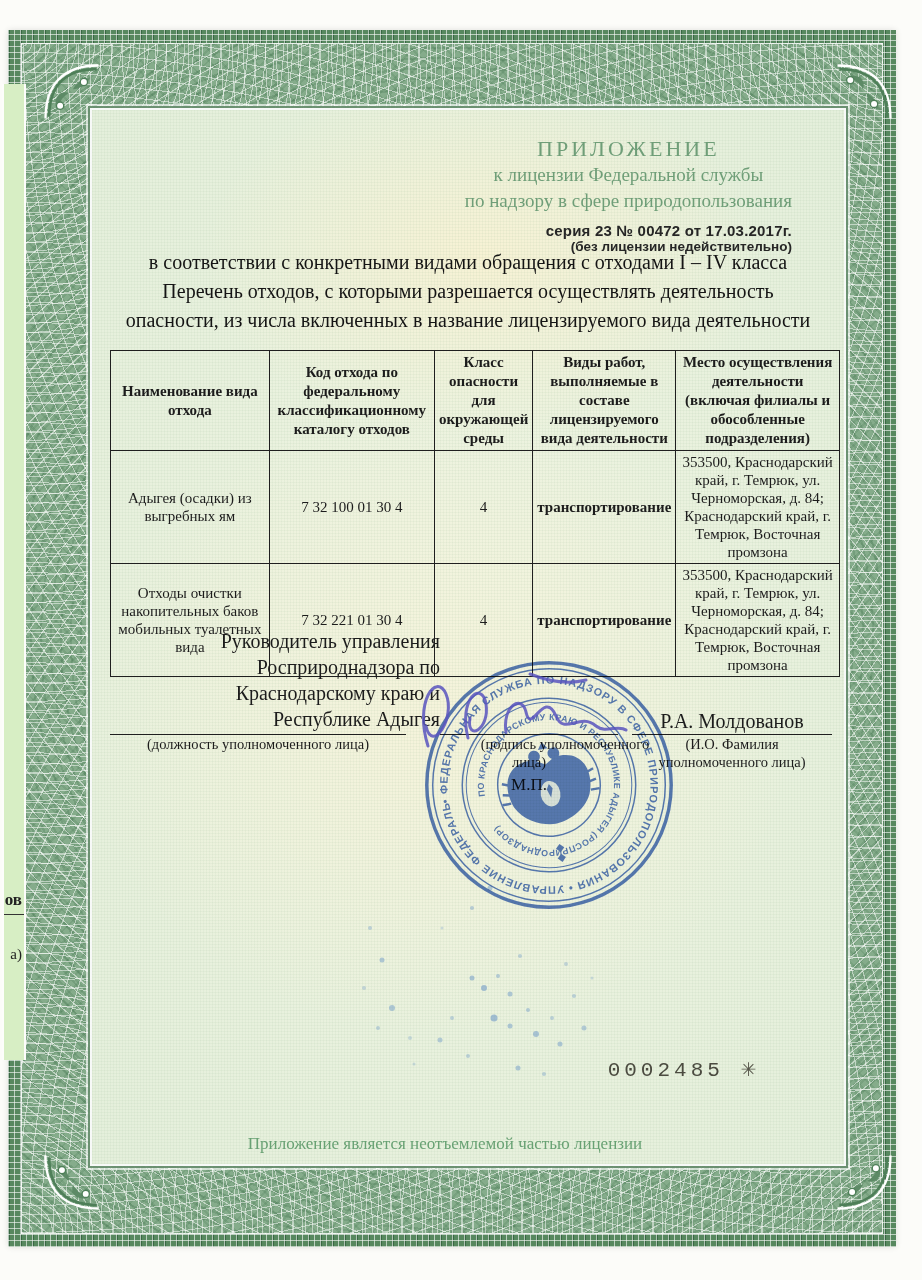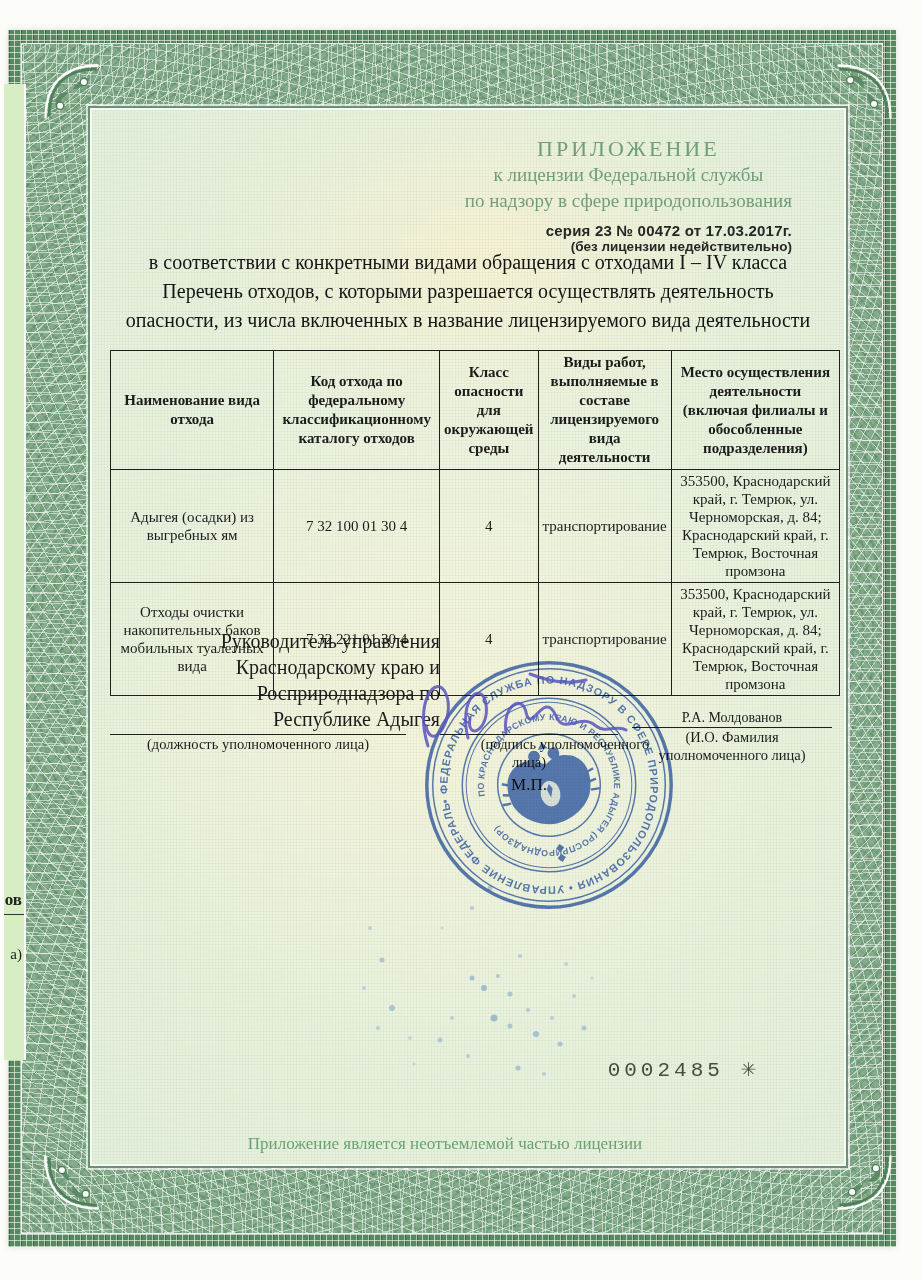--- a/index.html
+++ b/index.html
@@ -54,29 +54,29 @@
 
   
   .intro { position:absolute; left:0; right:0; top:138px; text-align:center; font-size:20px; line-height:29px; color:#141414; z-index:3; }
 
   
   table.waste { position:absolute; left:18px; top:240px; width:730px; border-collapse:collapse; z-index:3; }
   table.waste th, table.waste td { border:1.5px solid #1f1f1f; vertical-align:middle; text-align:center; padding:2px 4px; }
   table.waste th { font-size:15px; font-weight:bold; line-height:19px; height:96px; }
   table.waste td { font-size:15px; line-height:18px; height:88px; }
   td.addr { font-size:14.5px; line-height:17px; padding:2px 1px; }
-  td.kind { font-size:15px; padding:2px 0; }
+  td.kind { font-size:15px; padding:2px 0;font-weight:bold; }
 
   
   .sig { position:absolute; left:18px; top:518px; width:730px; display:grid; grid-template-columns:330px 192px 208px; z-index:3; }
   .sig .col { display:flex; flex-direction:column; }
   .sig .post { font-size:20px; line-height:26px;text-align:right; }
   .sig .line { border-bottom:1.6px solid #1f1f1f; }
   .sig .cap { font-size:14.5px; line-height:18px; text-align:center; color:#1c1c1c; }
-  .sig .name { font-size:14px; text-align:center; }
+  .sig .name { font-size:20px; text-align:center; }
   .sig .mp { font-size:17px; text-align:center; margin-top:4px; }
 
   .stampwrap { position:absolute; left:322px; top:538px; width:270px; height:274px; z-index:4; opacity:.9; mix-blend-mode:multiply; }
   .inkwrap   { position:absolute; left:318px; top:544px; width:240px; height:120px; z-index:5; opacity:.85; }
   .speckles  { position:absolute; left:230px; top:758px; width:300px; height:230px; z-index:2; opacity:.75; }
 
   
   .serial { position:absolute; left:430px; top:948px; width:320px; text-align:center; z-index:3;
             font-family:"Liberation Mono", monospace; font-size:21px; letter-spacing:4px; color:#4b4b40; }
   .serial .sym { font-family:"DejaVu Sans", sans-serif; font-size:19px; letter-spacing:0; color:#56564a; }
@@ -181,22 +181,22 @@
           <td>4</td>
           <td class="kind">транспортирование</td>
           <td class="addr">353500, Краснодарский край, г. Темрюк, ул. Черноморская, д. 84; Краснодарский край, г. Темрюк, Восточная промзона</td>
         </tr>
       </tbody>
     </table>
 
     <div class="sig">
       <div class="col">
         <div class="post">Руководитель управления</div>
+        <div class="post">Росприроднадзора по</div>
         <div class="post">Краснодарскому краю и</div>
-        <div class="post">Росприроднадзора по</div>
         <div class="post">Республике Адыгея</div>
         <div class="line" style="width:296px; margin-top:2px;"></div>
         <div class="cap" style="width:296px;">(должность уполномоченного лица)</div>
       </div>
       <div class="col">
         <div style="height:106px;"></div>
         <div class="line" style="width:178px;"></div>
         <div class="cap" style="width:178px;margin-left:36px;">(подпись уполномоченного</div>
         <div class="cap" style="width:178px;">лица)</div>
         <div class="mp" style="width:178px;">М.П.</div>

